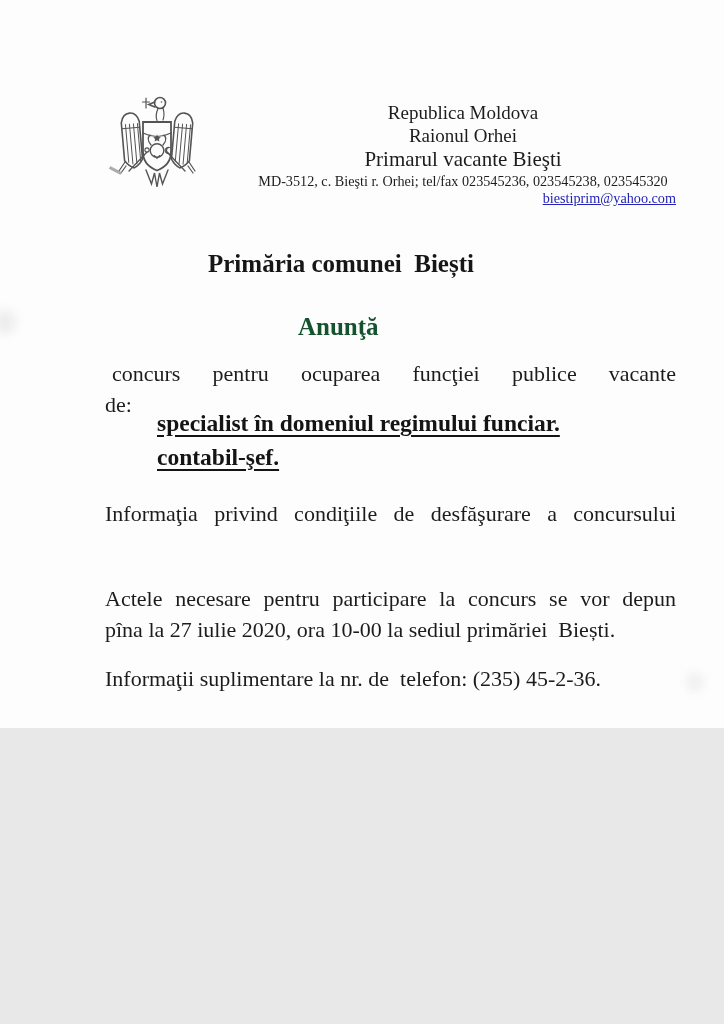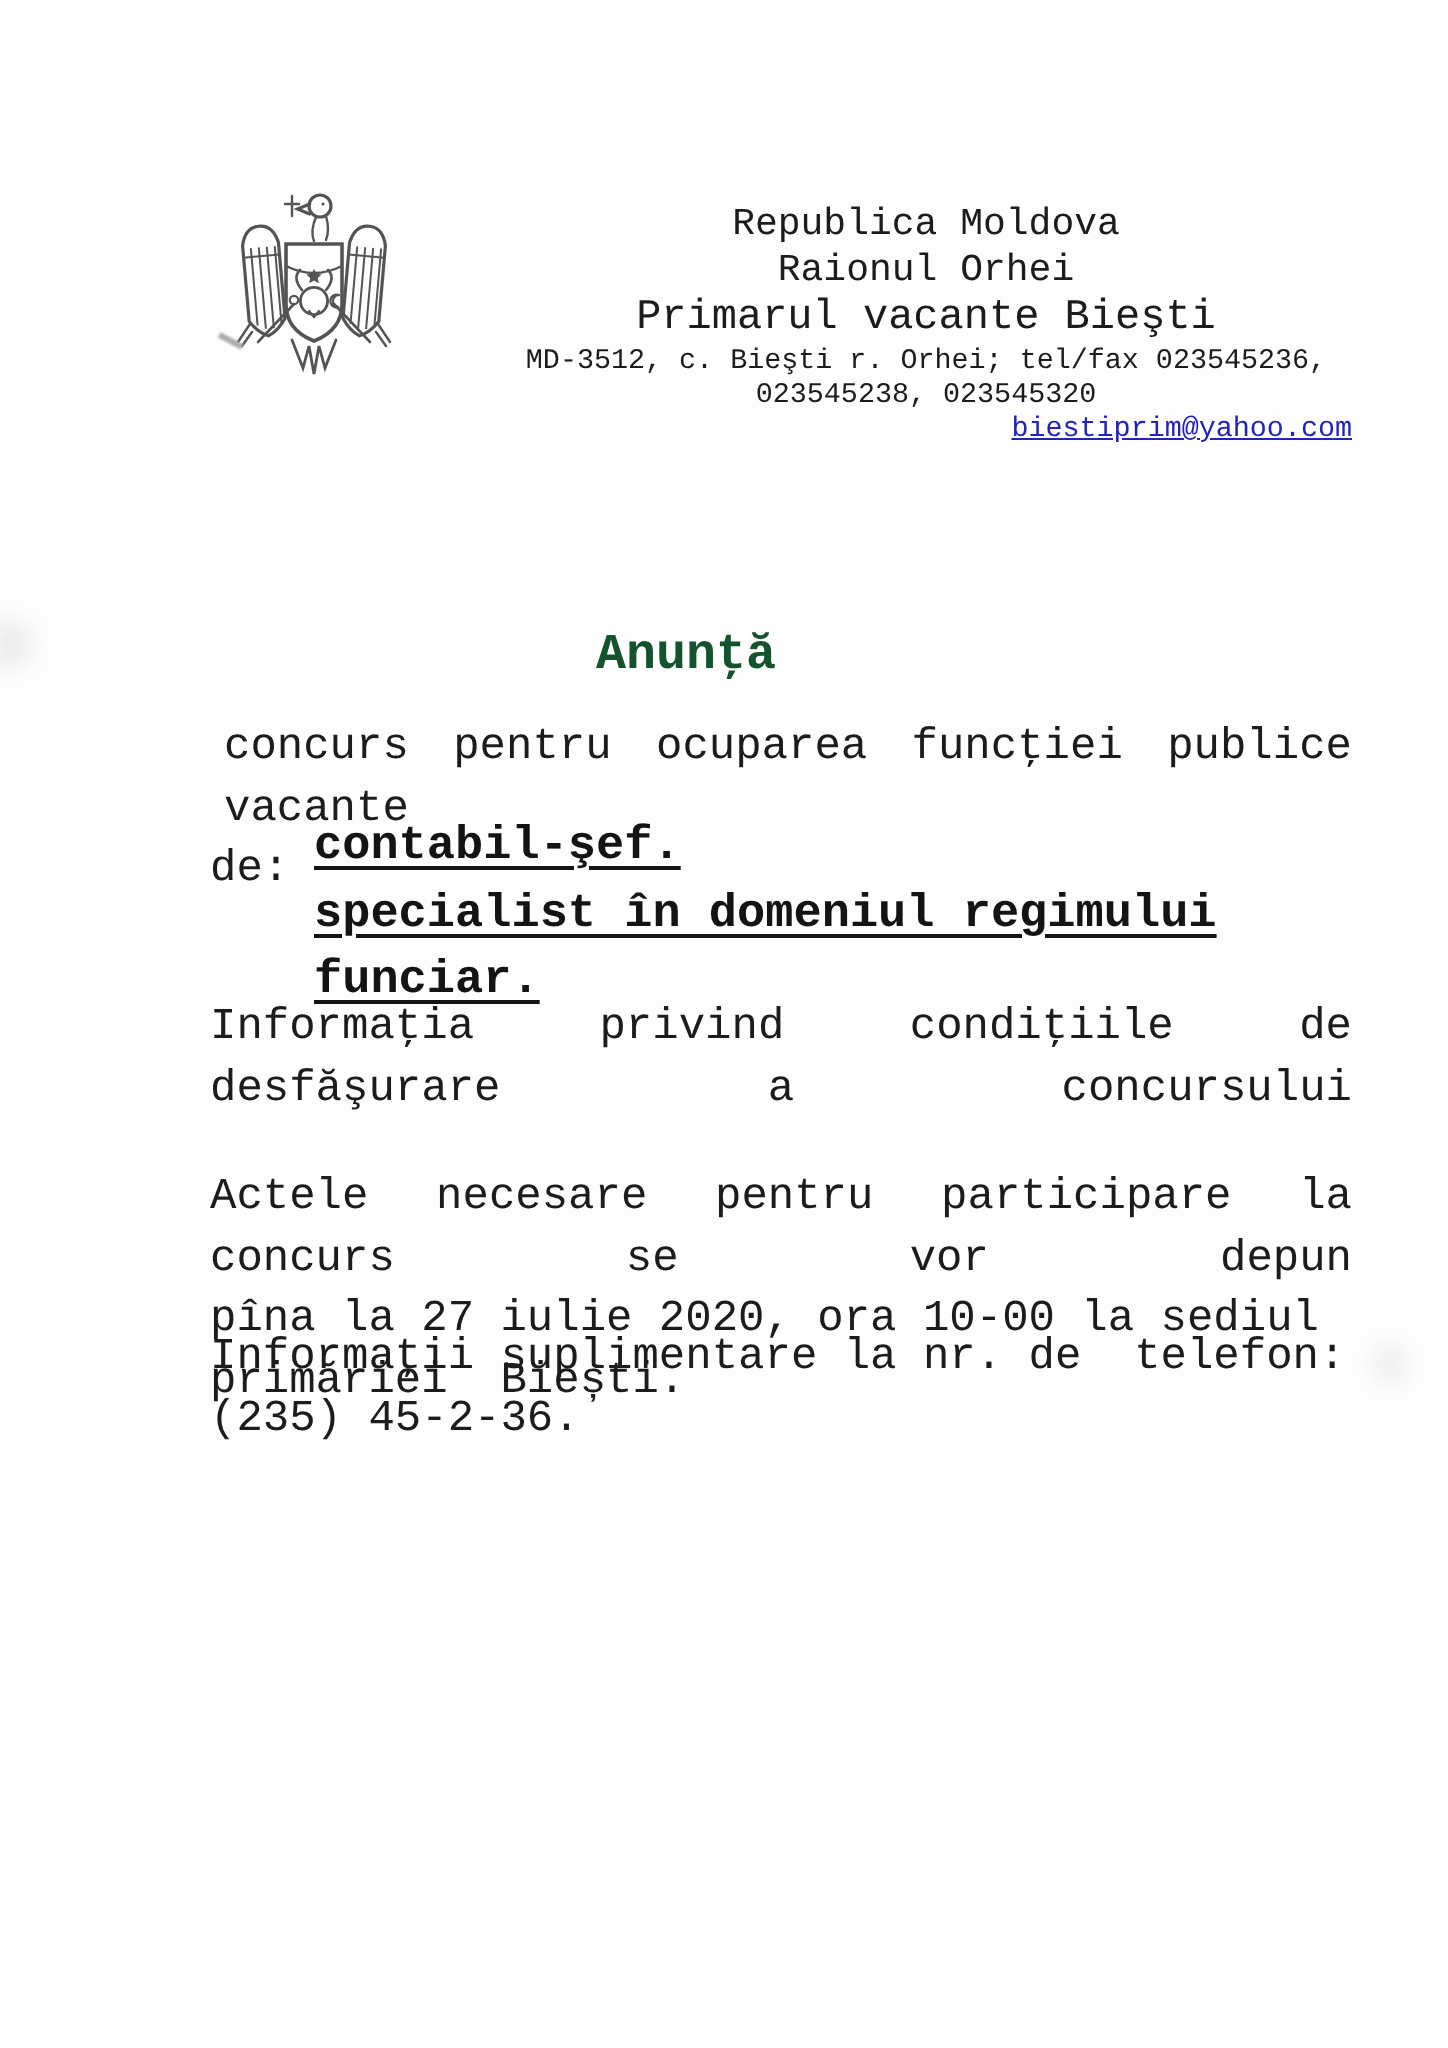--- a/index.html
+++ b/index.html
@@ -3,25 +3,25 @@
 <meta charset="utf-8">
 <style>
   html, body {
     margin: 0;
     padding: 0;
     background: #e8e8e8;
   }
   .page {
     position: relative;
     width: 724px;
-    height: 1024px;
+    height: 728px;
     margin: 0 auto;
     background: #fdfdfd;
     overflow: hidden;
-    font-family: Liberation Mono, monospace;
+    font-family: Liberation Serif, serif;
     color: #1c1c1c;
   }
   .prewrap { white-space: pre-wrap; }
 
   
   .emblem {
     position: absolute;
     left: 116px;
     top: 92px;
     width: 82px;
@@ -178,31 +178,32 @@
   <div class="header-block">
     <div class="hdr-line-1">Republica Moldova</div>
     <div class="hdr-line-2">Raionul Orhei</div>
     <div class="hdr-line-3">Primarul vacante Bieşti</div>
     <div class="hdr-address">MD-3512, c. Bieşti r. Orhei; tel/fax 023545236, 023545238, 023545320</div>
     <div class="hdr-email-row">
       <a>biestiprim@yahoo.com</a>
     </div>
   </div>
 
+  <div class="doc-title prewrap">Primăria comunei  Biești</div>
 
   <div class="announce-heading">Anunţă</div>
 
   <div class="para intro">
     <div class="line-just first">concurs pentru ocuparea funcţiei publice vacante</div>
     <div>de:</div>
   </div>
 
   <div class="vacancies">
+    <div><span class="vacancy">specialist în domeniul regimului funciar.</span></div>
     <div><span class="vacancy">contabil-şef.</span></div>
-    <div><span class="vacancy">specialist în domeniul regimului funciar.</span></div>
   </div>
 
   <div class="para para-info">
     <div class="line-just">Informaţia privind condiţiile de desfăşurare a concursului</div>
   </div>
 
   <div class="para para-docs">
     <div class="line-just">Actele necesare pentru participare la concurs se vor depun</div>
     <div class="prewrap">pîna la 27 iulie 2020, ora 10-00 la sediul primăriei  Biești.</div>
   </div>

